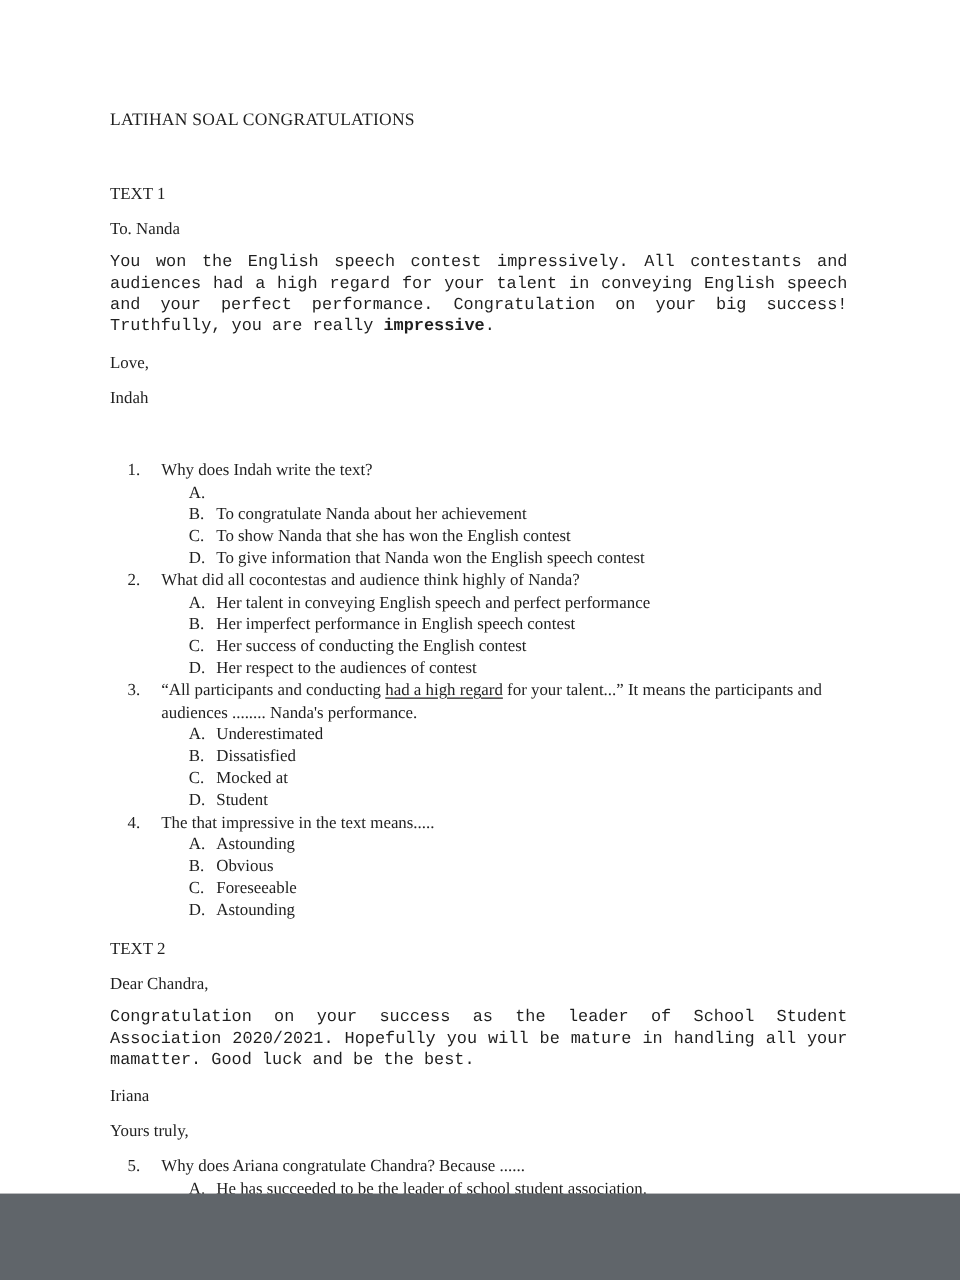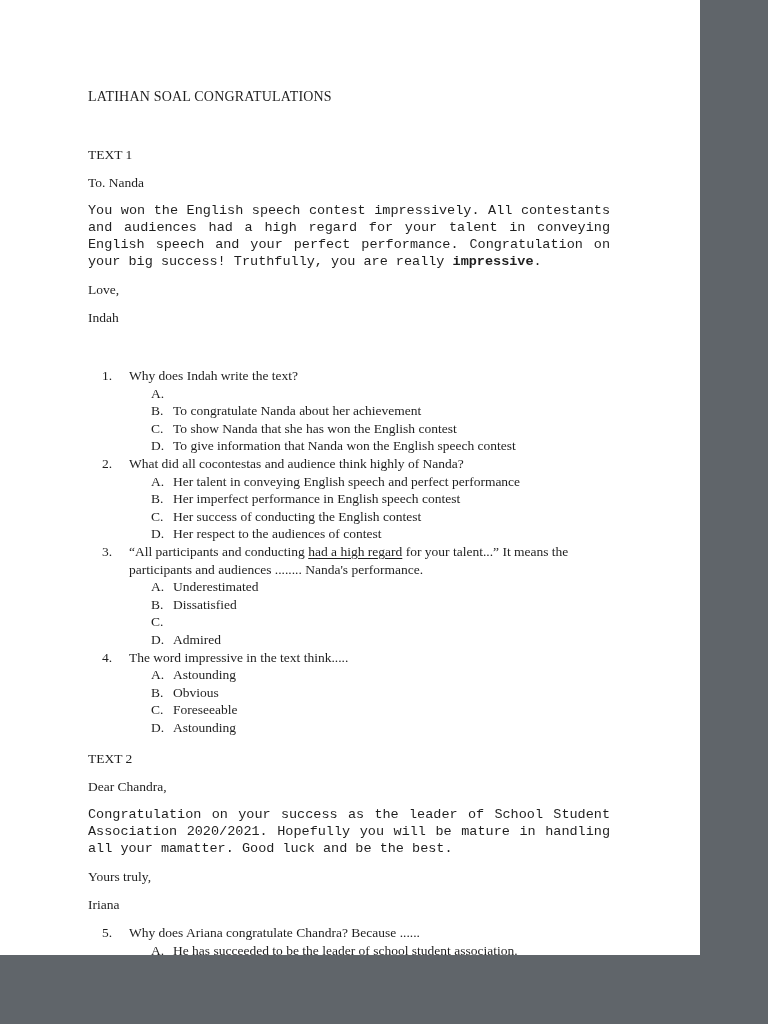--- a/index.html
+++ b/index.html
@@ -6,21 +6,21 @@
   html, body { margin: 0; padding: 0; }
   body {
     width: 768px;
     height: 1024px;
     background: var(--viewer-bg, #60656a);
     font-family: "Liberation Serif", "DejaVu Serif", serif;
     overflow: hidden;
   }
   .page {
     position: relative;
-    width: 700px;
+    width: 768px;
     height: 955px;
     background: var(--page-bg, #ffffff);
     overflow: hidden;
   }
   .content {
     padding: 88px 90px 0 88px;
     color: var(--text, #1f1f1f);
     font-size: 13.5px;
     line-height: 17px;
   }
@@ -108,29 +108,30 @@
       <div class="orow">
         <span class="oletter">A.</span>
         <span class="otext">Underestimated</span>
       </div>
       <div class="orow">
         <span class="oletter">B.</span>
         <span class="otext">Dissatisfied</span>
       </div>
       <div class="orow">
         <span class="oletter">C.</span>
+        <span class="otext">Mocked at</span>
       </div>
       <div class="orow">
         <span class="oletter">D.</span>
-        <span class="otext">Admired</span>
+        <span class="otext">Student</span>
       </div>
 
       <div class="qrow">
         <span class="qnum">4.</span>
-        <span class="qtext">The word impressive in the text think.....</span>
+        <span class="qtext">The that impressive in the text means.....</span>
       </div>
       <div class="orow">
         <span class="oletter">A.</span>
         <span class="otext">Astounding</span>
       </div>
       <div class="orow">
         <span class="oletter">B.</span>
         <span class="otext">Obvious</span>
       </div>
       <div class="orow">
@@ -140,22 +141,22 @@
       <div class="orow">
         <span class="oletter">D.</span>
         <span class="otext">Astounding</span>
       </div>
 
     </div>
 
     <p>TEXT 2</p>
     <p>Dear Chandra,</p>
     <p class="just">Congratulation on your success as the leader of School Student Association 2020/2021. Hopefully you will be mature in handling all your mamatter. Good luck and be the best.</p>
+    <p>Iriana</p>
     <p>Yours truly,</p>
-    <p>Iriana</p>
 
     <div class="qlist qlist-2">
       <div class="qrow">
         <span class="qnum">5.</span>
         <span class="qtext">Why does Ariana congratulate Chandra? Because ......</span>
       </div>
       <div class="orow">
         <span class="oletter">A.</span>
         <span class="otext">He has succeeded to be the leader of school student association.</span>
       </div>

